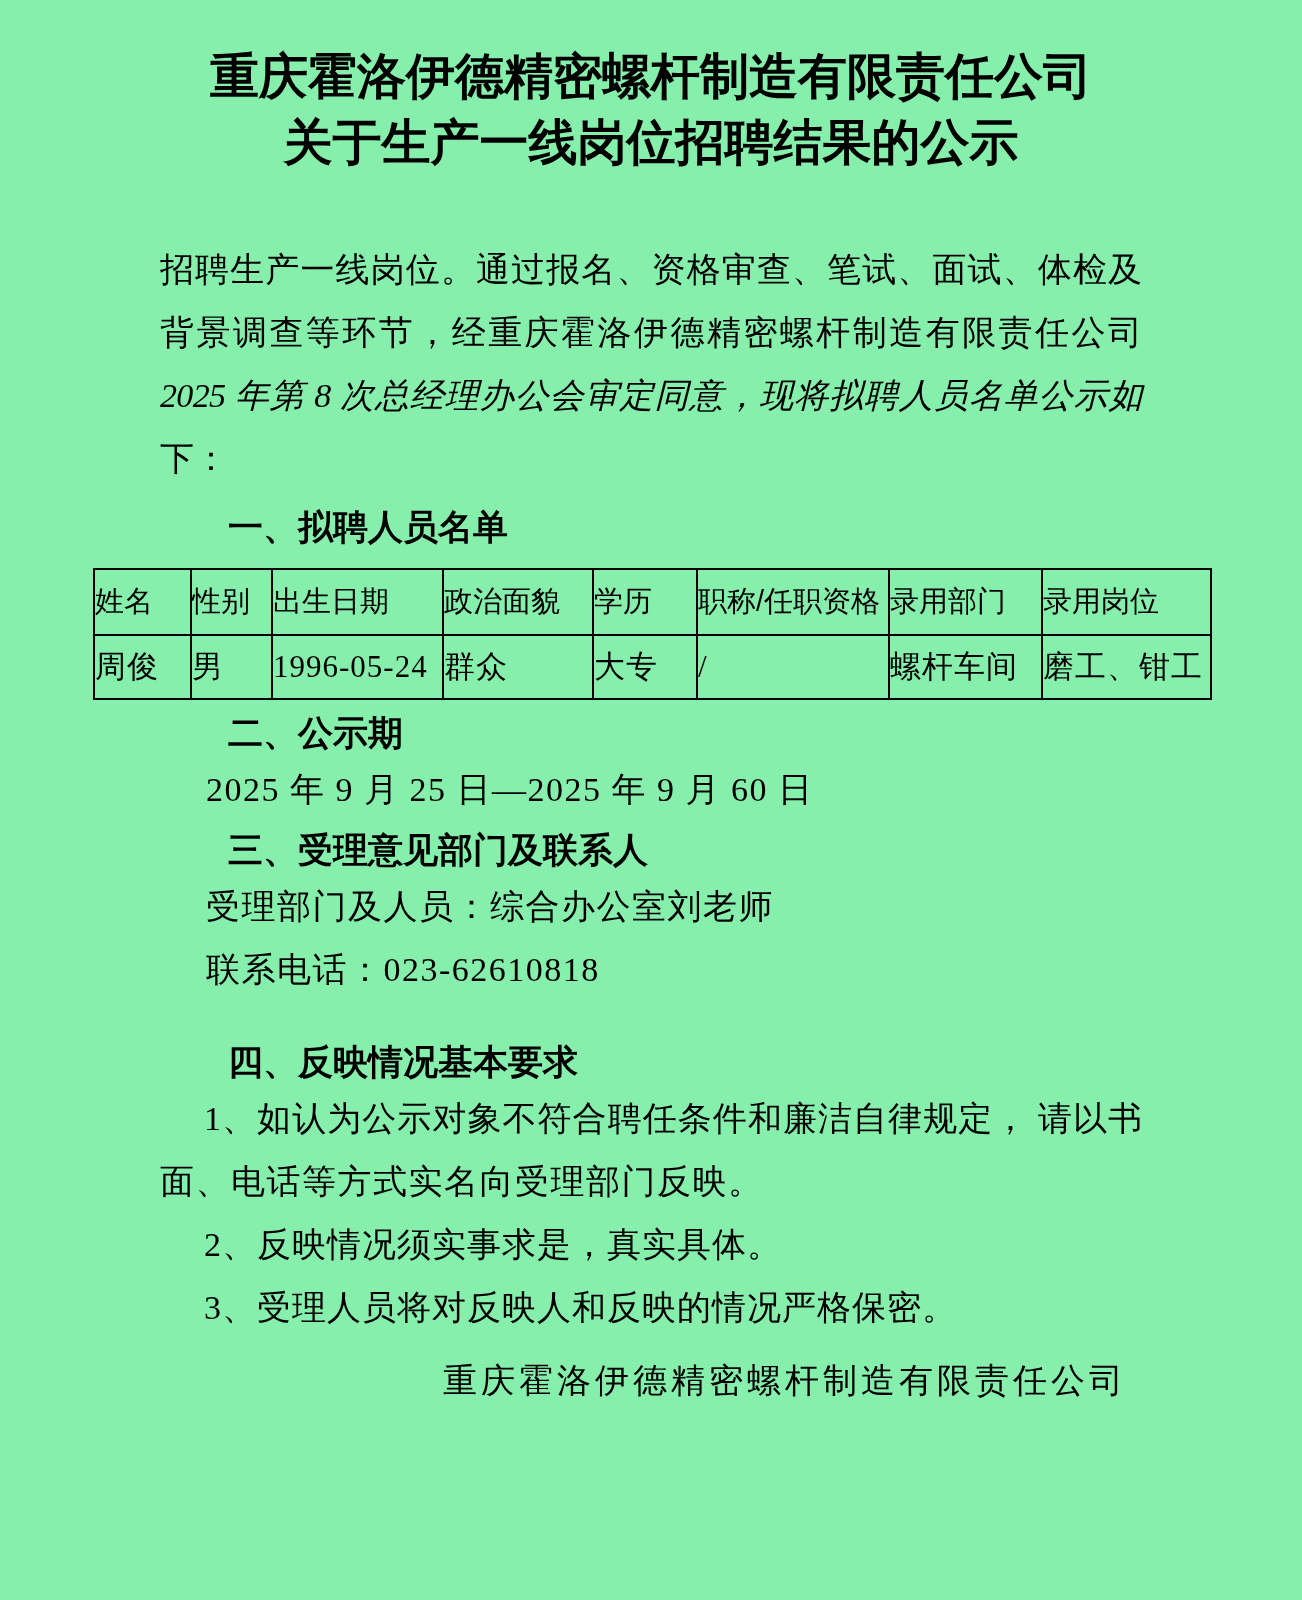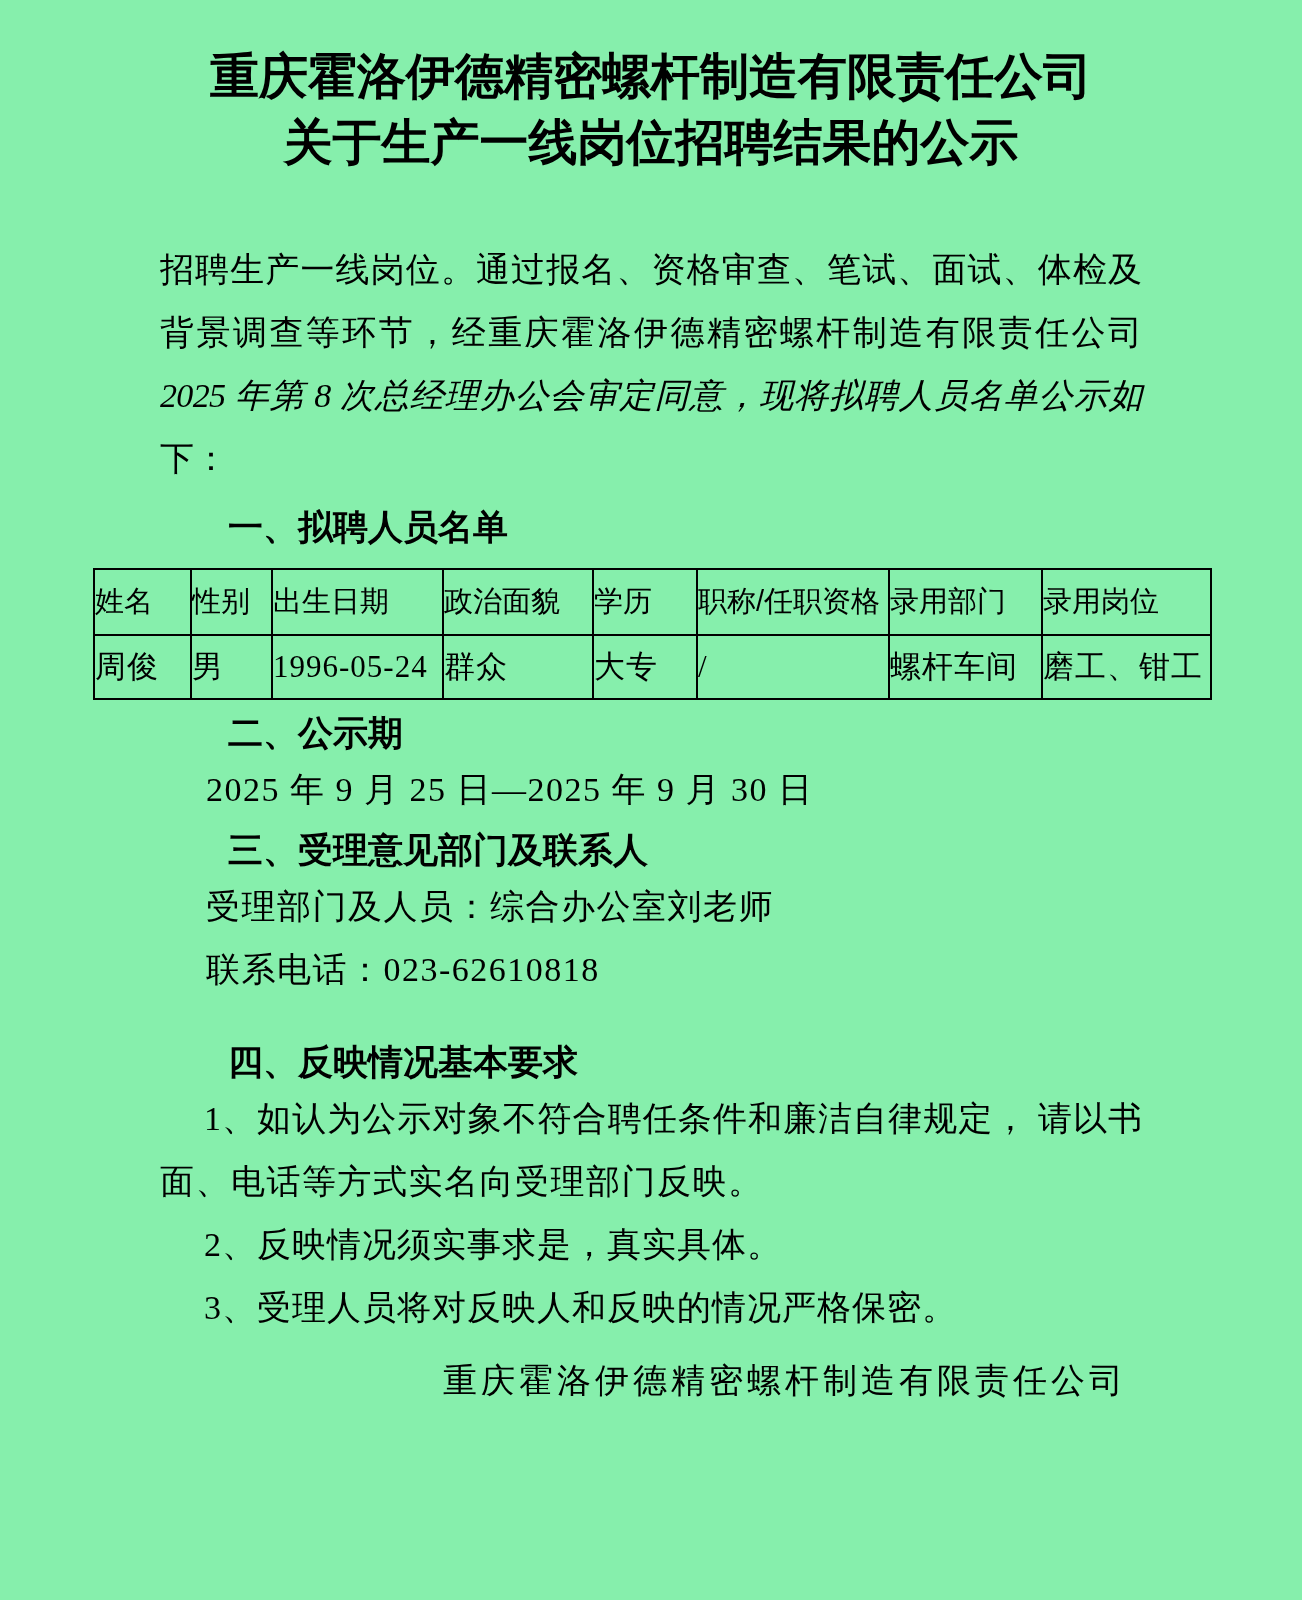--- a/index.html
+++ b/index.html
@@ -133,21 +133,21 @@
         <td>群众</td>
         <td>大专</td>
         <td>/</td>
         <td>螺杆车间</td>
         <td>磨工、钳工</td>
       </tr>
     </tbody>
   </table>
 
   <div class="sec-heading sh2">二、公示期</div>
-  <div class="body-line">2025 年 9 月 25 日—2025 年 9 月 30 日</div>
+  <div class="body-line">2025 年 9 月 25 日—2025 年 9 月 60 日</div>
 
   <div class="sec-heading sh3">三、受理意见部门及联系人</div>
   <div class="body-line">受理部门及人员：综合办公室刘老师</div>
   <div class="body-line">联系电话：023-62610818</div>
 
   <div class="sec-heading sh4">四、反映情况基本要求</div>
   <div class="just-line">1、如认为公示对象不符合聘任条件和廉洁自律规定， 请以书</div>
   <div class="body-line cont">面、电话等方式实名向受理部门反映。</div>
   <div class="body-line item">2、反映情况须实事求是，真实具体。</div>
   <div class="body-line item">3、受理人员将对反映人和反映的情况严格保密。</div>

